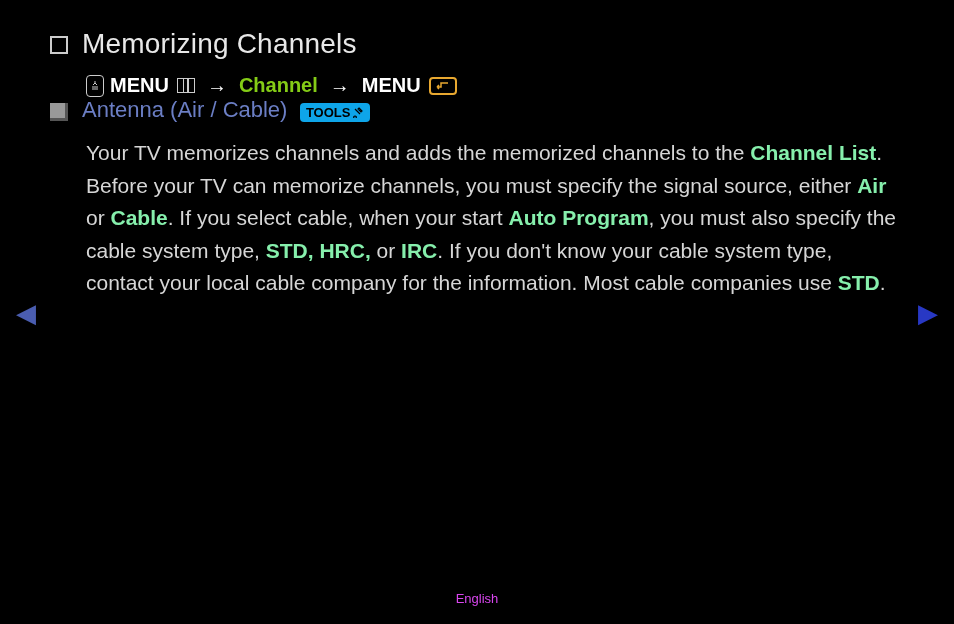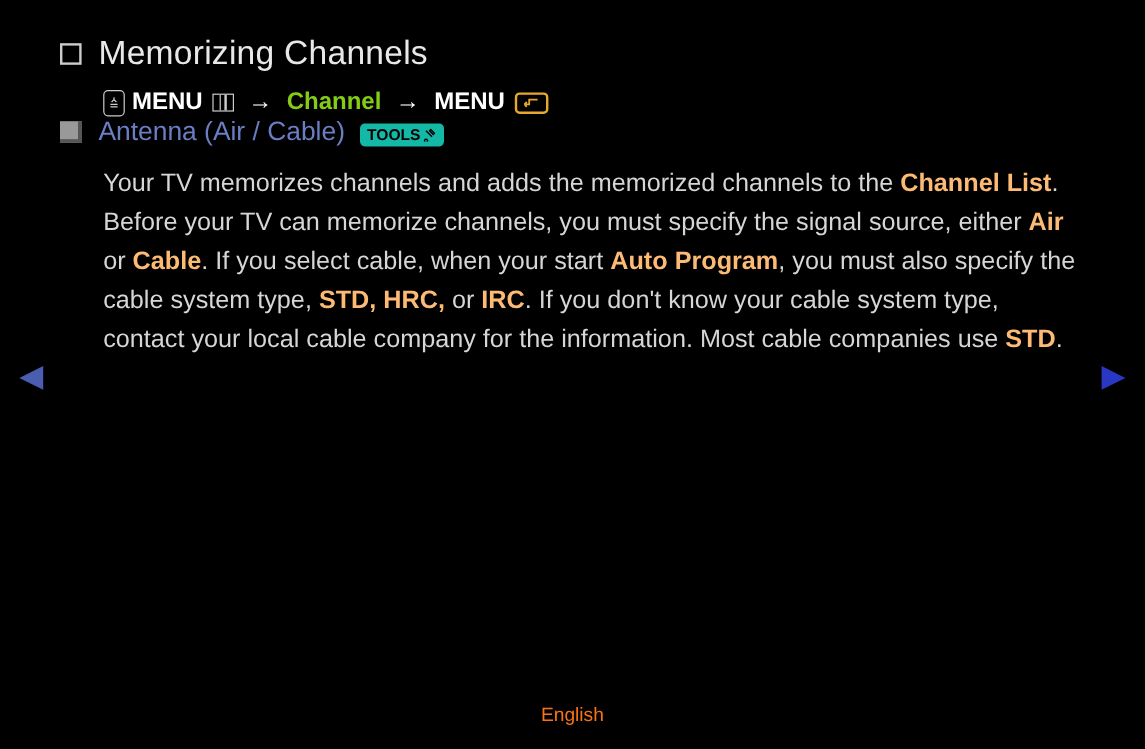--- a/index.html
+++ b/index.html
@@ -87,77 +87,77 @@
     margin-left: 2px;
   }
   .enter-icon svg {
     position: absolute;
     top: 50%;
     left: 50%;
     transform: translate(-50%, -50%);
   }
   .section-row {
     display: flex;
-    align-items: flex-start;
+    align-items: center;
     gap: 14px;
     margin-bottom: 14px;
   }
   .square-bullet {
     width: 18px;
     height: 18px;
     background: #999;
     border-bottom: 3px solid #555;
     border-right: 3px solid #555;
     flex-shrink: 0;
     margin-top: 4px;
   }
   .section-heading {
     color: #6b7ec4;
     font-size: 22px;
     font-weight: 500;
   }
   .tools-badge {
     display: inline-flex;
     align-items: center;
-    background: #14b8a6;
+    background: #0ea5e9;
     color: #000;
     font-weight: bold;
     font-size: 13px;
     padding: 2px 6px;
     border-radius: 4px;
     margin-left: 8px;
     vertical-align: middle;
     gap: 3px;
   }
   .tools-badge svg { display: block; }
   .body-text {
     margin-left: 36px;
     font-size: 21px;
     line-height: 1.55;
     color: #d6d6d6;
     max-width: 820px;
   }
-  .hl { color: #fdba74; font-weight: bold; }
+  .hl { color: #86efac; font-weight: bold; }
   .nav-arrow {
     position: absolute;
     top: 298px;
     font-size: 26px;
     cursor: pointer;
     user-select: none;
   }
   .nav-left { left: 16px; color: #4a5db0; }
   .nav-right { right: 16px; color: #2838c4; }
   .footer {
     position: absolute;
     bottom: 18px;
     left: 0;
     right: 0;
     text-align: center;
-    font-size: 16px;
-    color: #f97316;
+    font-size: 13px;
+    color: #d946ef;
   }
 </style>
 </head>
 <body>
 
 <div class="page">
 
   <div class="title-row">
     <div class="title-bullet"></div>
     <div class="title">Memorizing Channels</div>

